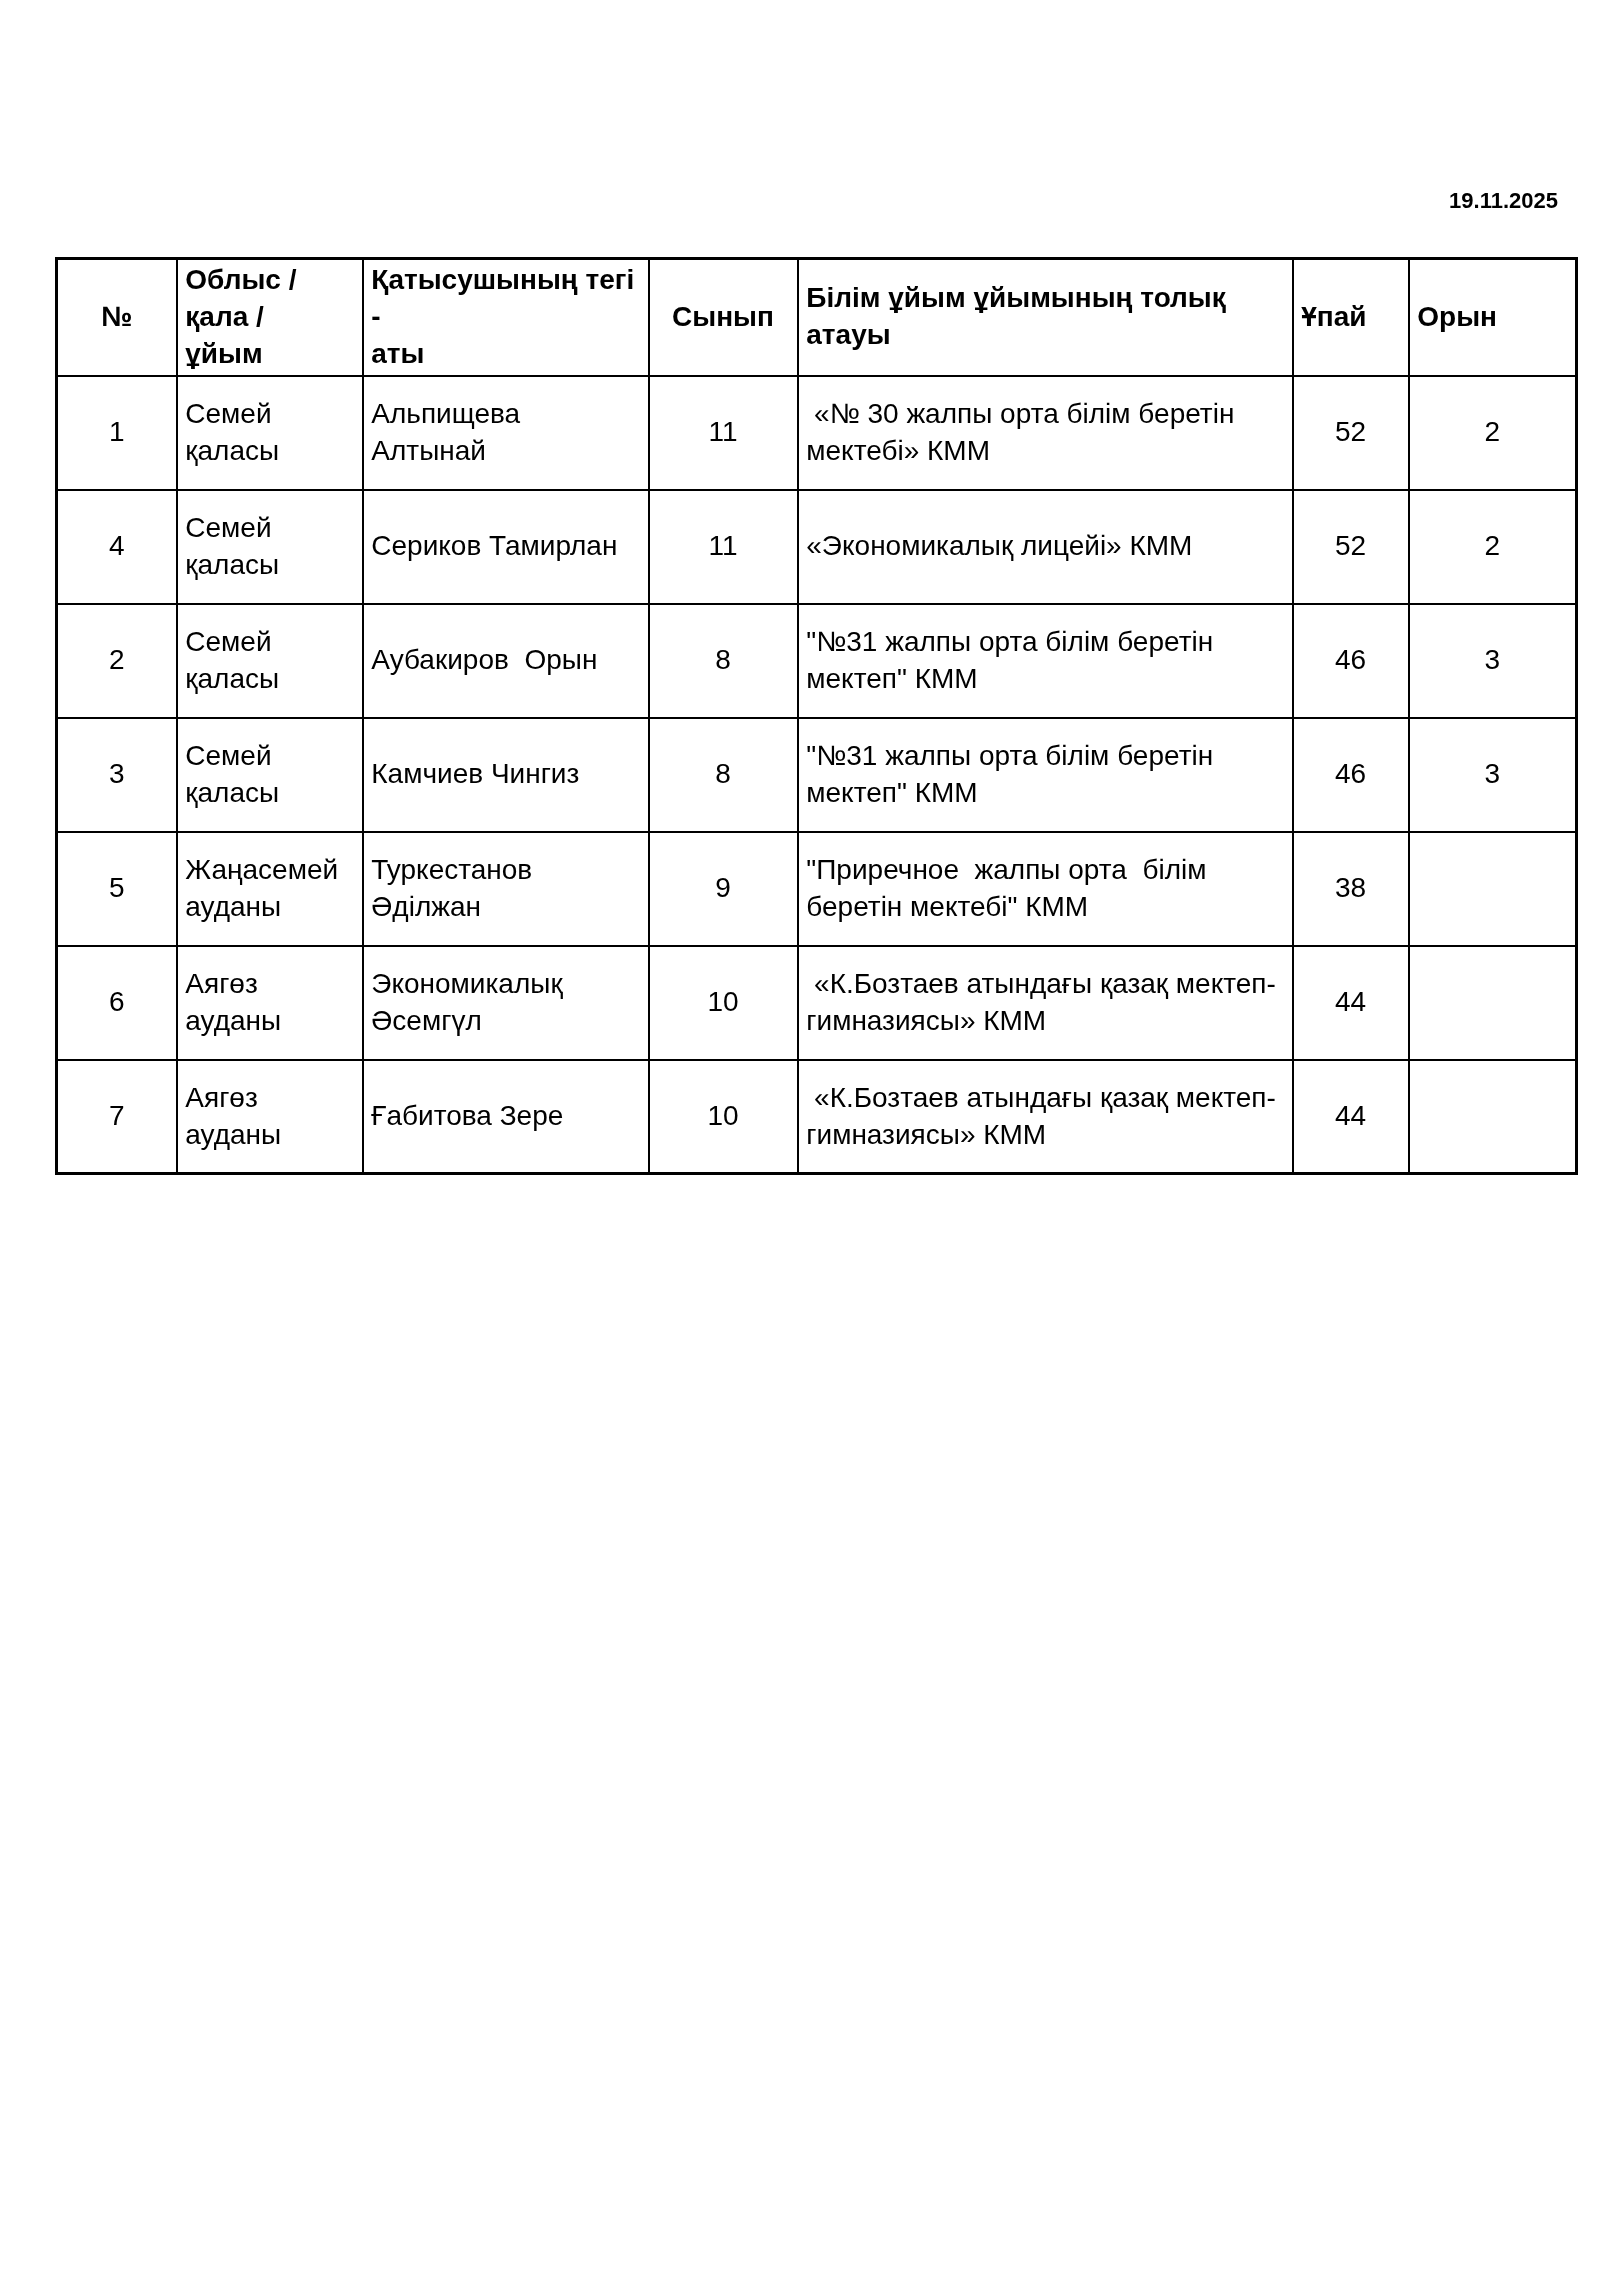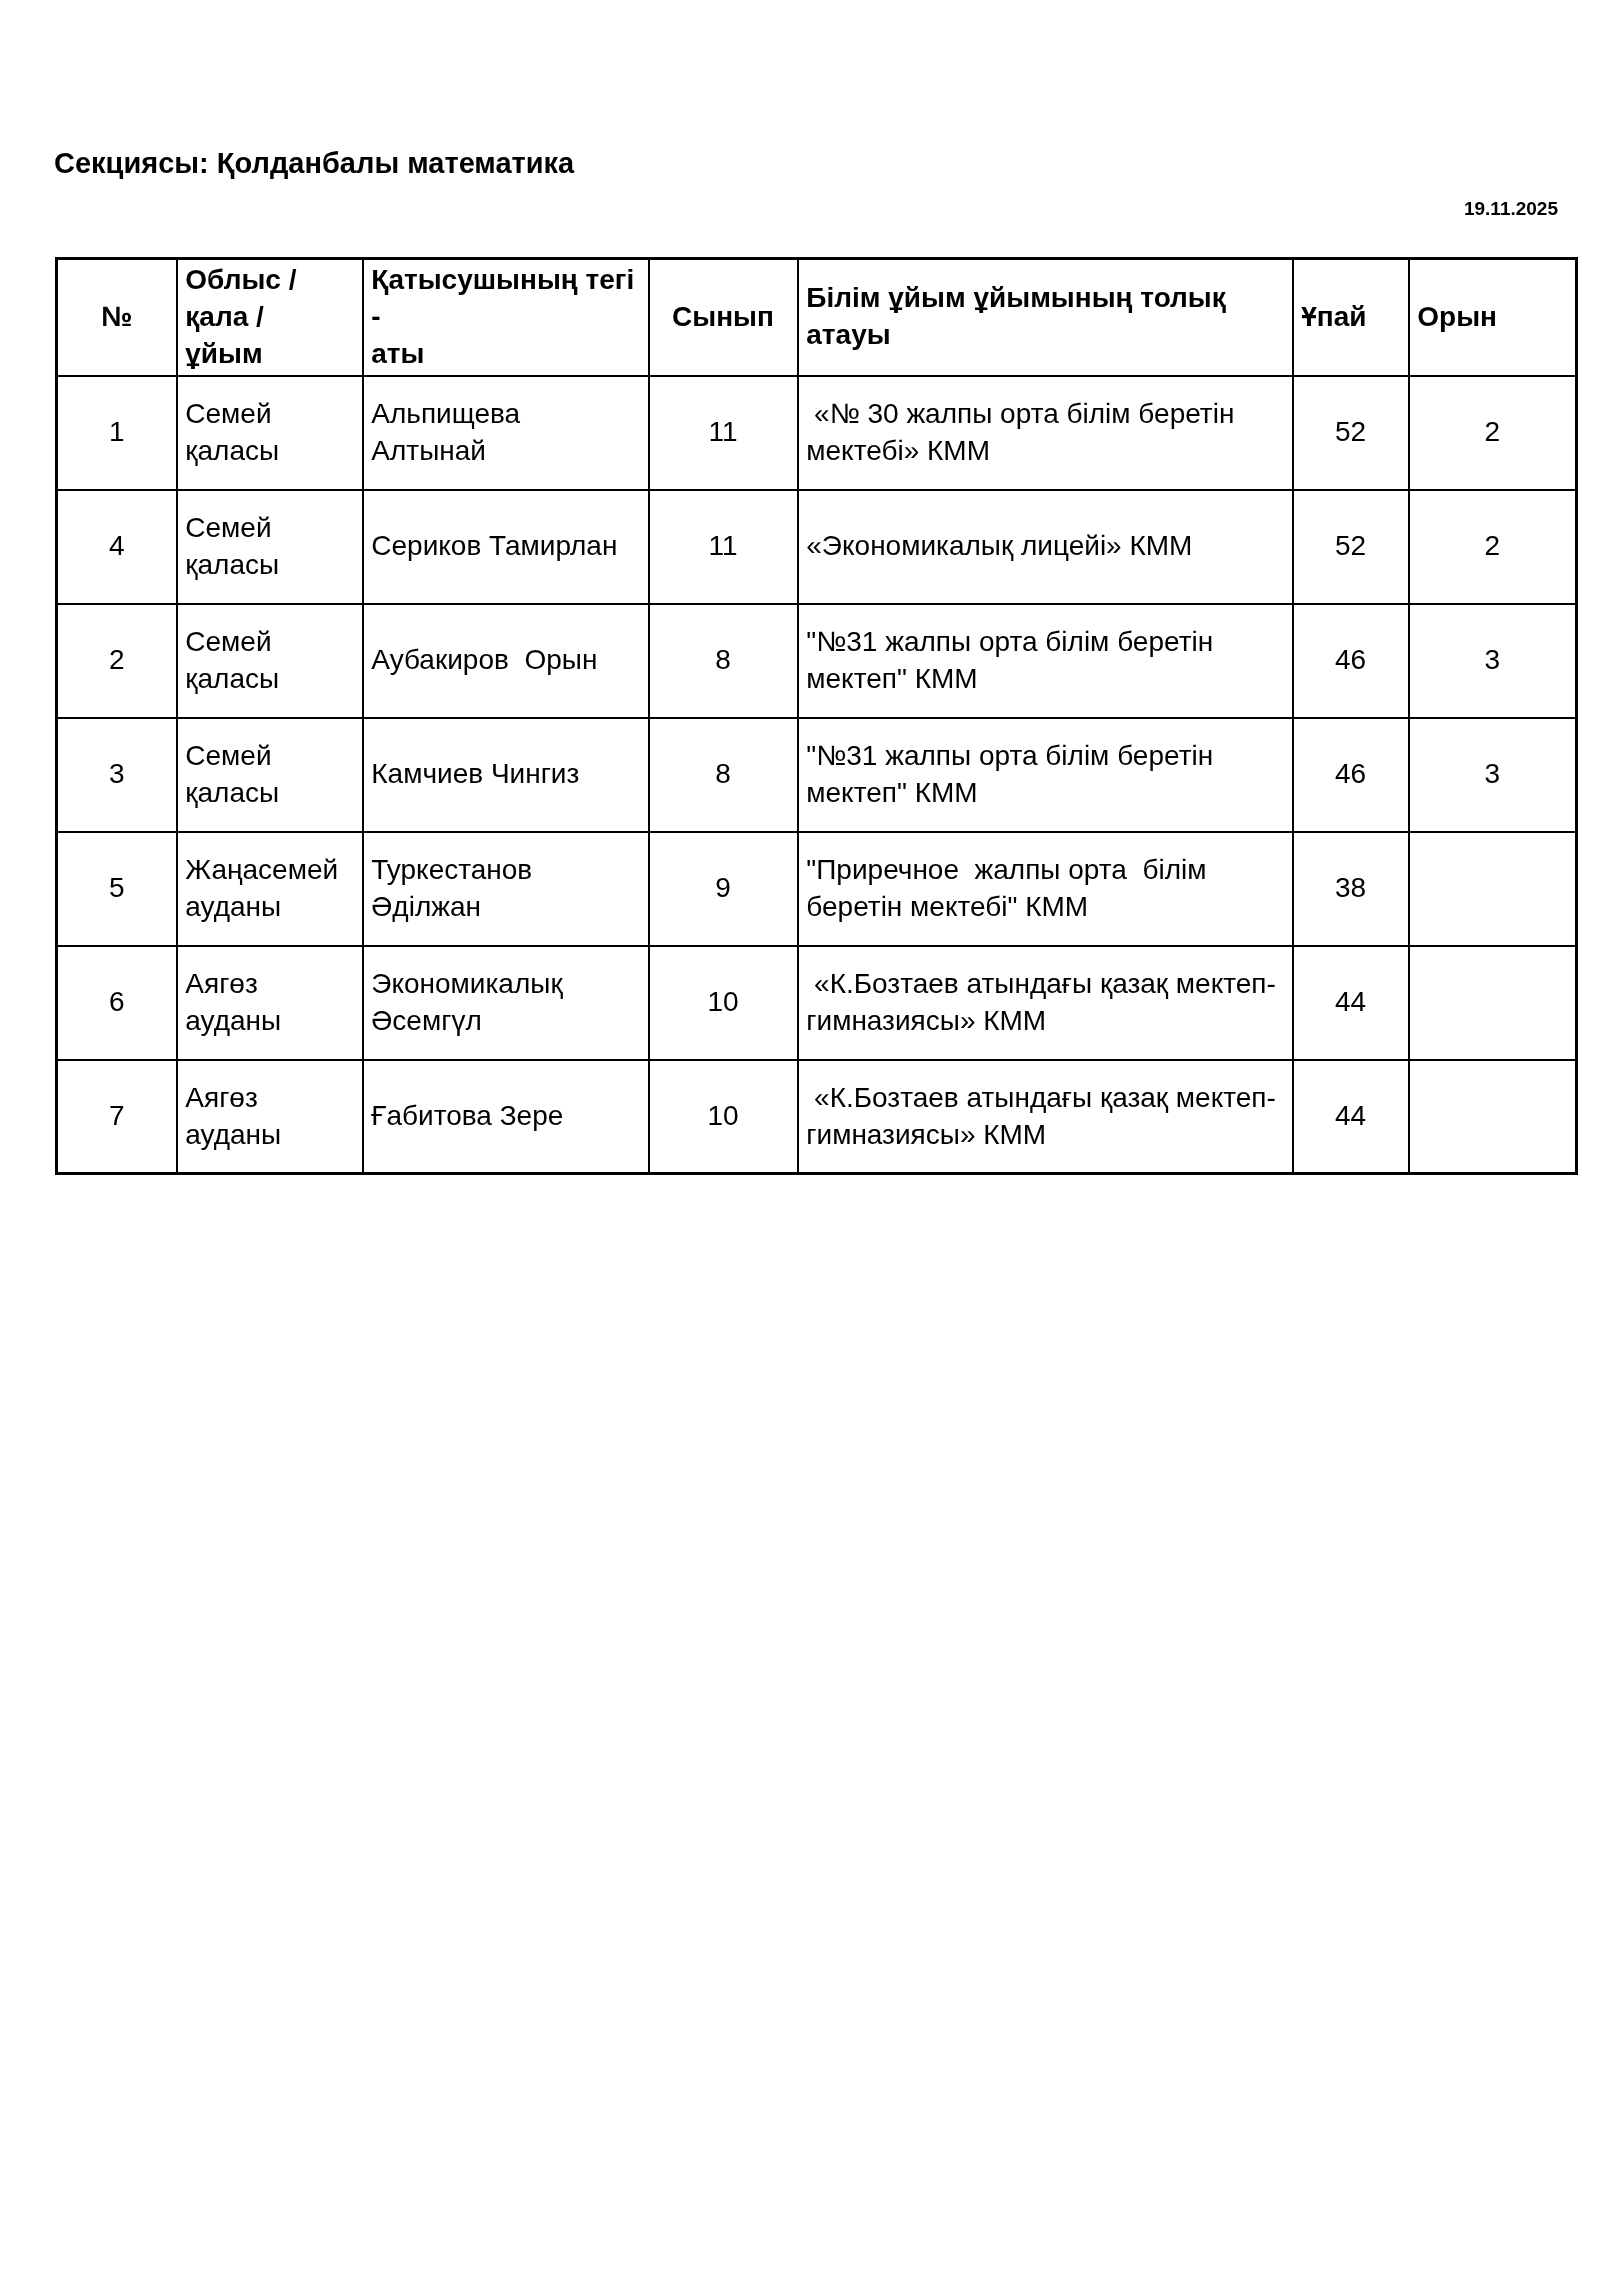--- a/index.html
+++ b/index.html
@@ -15,23 +15,23 @@
   .doc-title {
     position:absolute;
     left:54px;
     top:147px;
     font-size:29px;
     font-weight:bold;
     white-space:nowrap;
   }
   .doc-date {
     position:absolute;
-    top:198px;
+    top:188px;
     right:63px;
-    font-size:19px;
+    font-size:22px;
     font-weight:bold;
     white-space:nowrap;
   }
   table.results {
     position:absolute;
     left:55px;
     top:257px;
     width:1519px;
     border-collapse:collapse;
     table-layout:fixed;
@@ -61,21 +61,20 @@
     white-space:pre-wrap;
     padding-left:7.8px;
     padding-right:8px;
   }
 </style>
 </head>
 <body>
 
 <div class="page">
 
-  <div class="doc-title">Секциясы: Қолданбалы математика</div>
   <div class="doc-date">19.11.2025</div>
 
   <table class="results">
     <colgroup>
       <col style="width:120px">
       <col style="width:186px">
       <col style="width:286px">
       <col style="width:149px">
       <col style="width:495px">
       <col style="width:116px">

